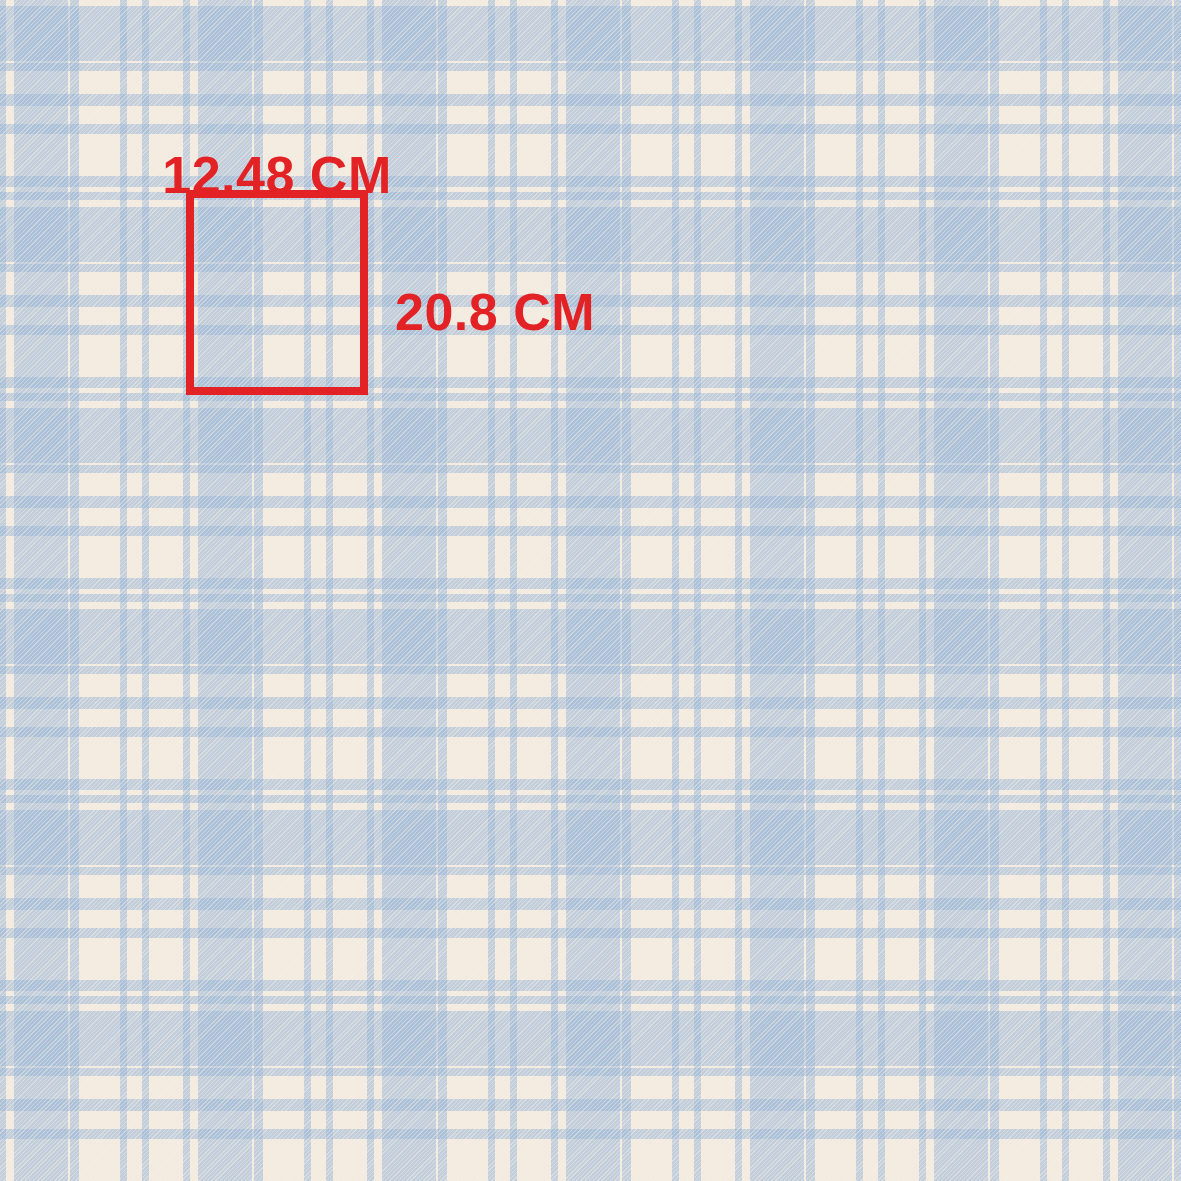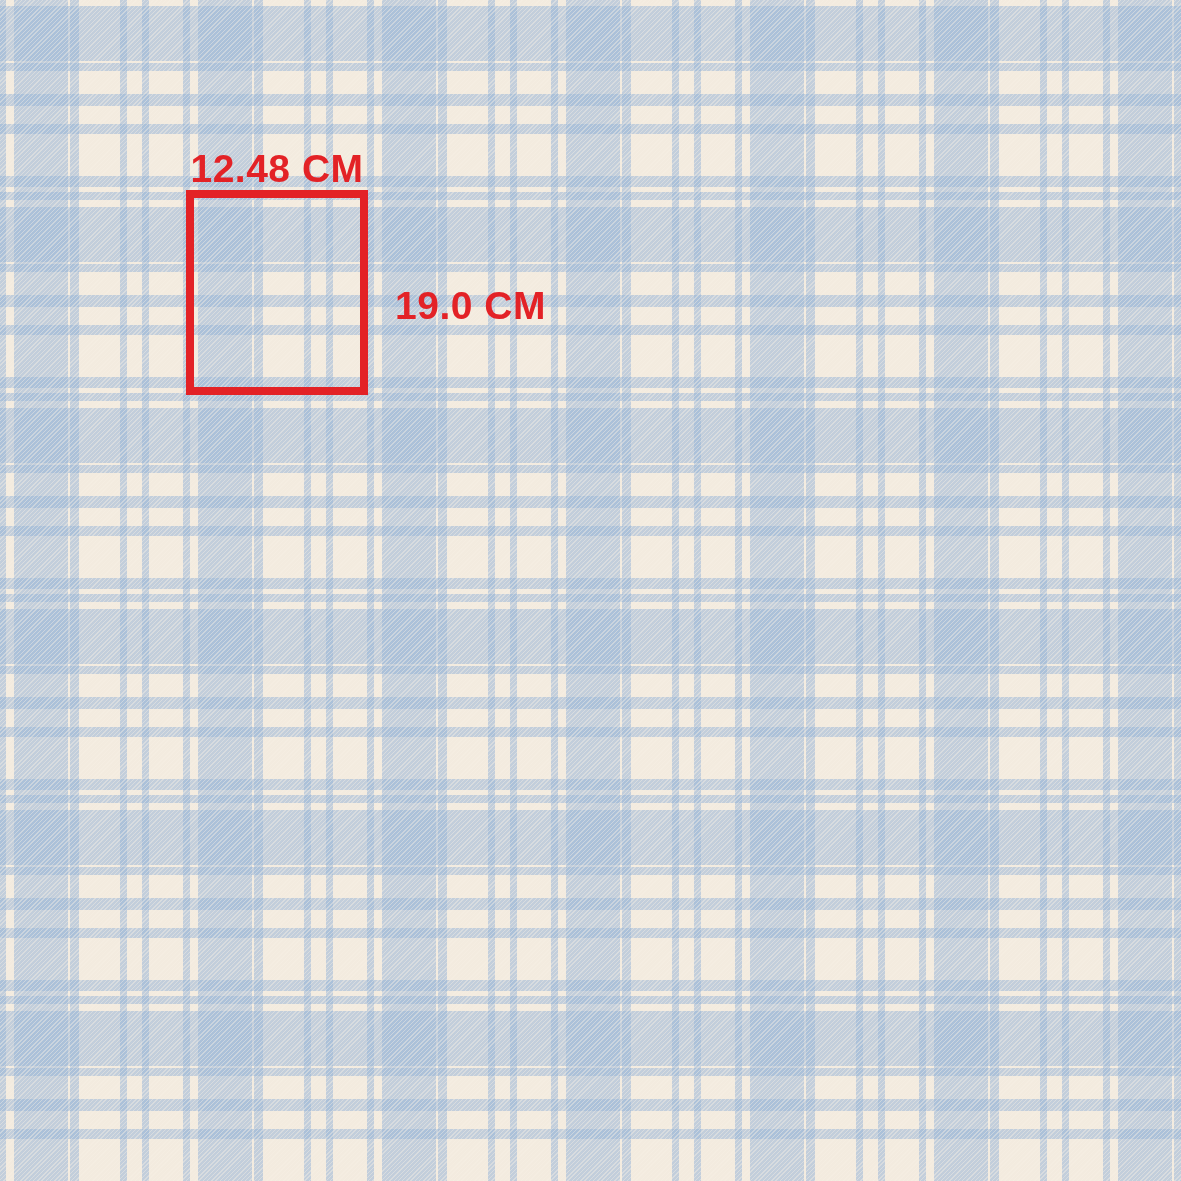--- a/index.html
+++ b/index.html
@@ -62,21 +62,21 @@
     top: 190px;
     width: 182px;
     height: 205px;
     box-sizing: border-box;
     border: 8px solid var(--red);
   }
   .dim-label {
     position: absolute;
     color: var(--red);
     font-weight: bold;
-    font-size: 39px;
+    font-size: 52px;
     letter-spacing: 0.5px;
     white-space: nowrap;
     line-height: 1;
   }
   .dim-label.width {
     left: 277px;            
     top: 149px;
     transform: translateX(-50%);
   }
   .dim-label.height {
@@ -88,15 +88,15 @@
 <body>
 
 <div class="canvas">
 
   <div class="plaid"></div>
 
   <div class="measure-rect"></div>
 
   <div class="dim-label width">12.48 CM</div>
 
-  <div class="dim-label height">19.0 CM</div>
+  <div class="dim-label height">20.8 CM</div>
 
 </div>
 
 </body></html>

